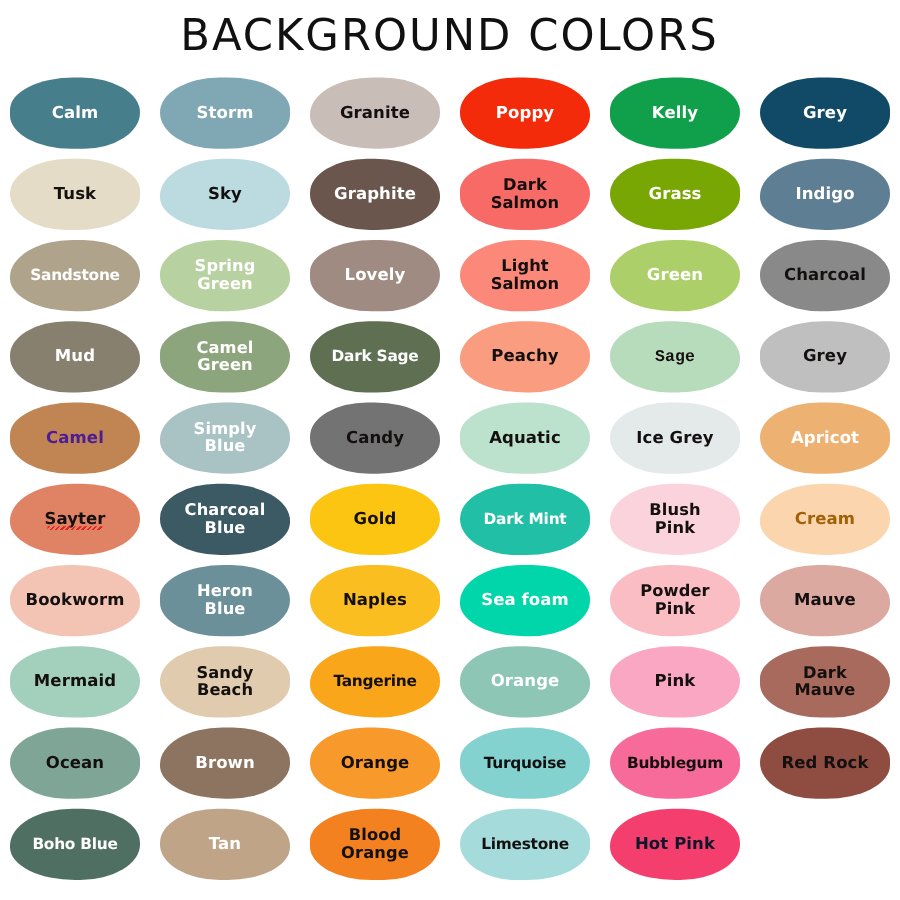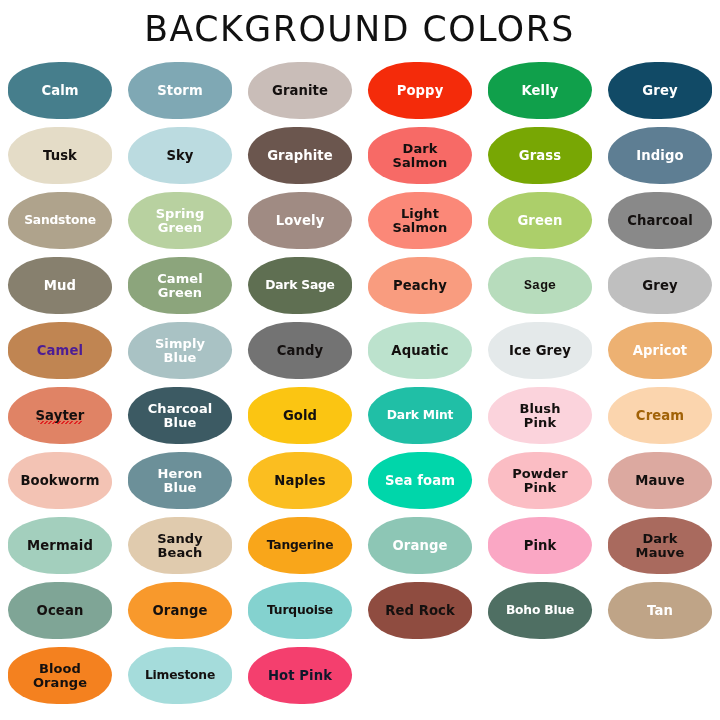--- a/index.html
+++ b/index.html
@@ -360,27 +360,37 @@
           <span class="swatch-label two-line text-dark" style="color: rgb(20, 16, 15);">Dark
 Mauve</span>
         </div>
       </div>
       <div class="swatch-cell">
         <div class="swatch" title="Ocean #7FA596" style="background: rgb(127, 165, 150); border-radius: 46% 48% 50% 44% / 50% 46% 48% 52%;">
           <span class="swatch-label  text-dark" style="color: rgb(20, 16, 15);">Ocean</span>
         </div>
       </div>
       <div class="swatch-cell">
+        <div class="swatch" title="Brown #8D7461" style="background: rgb(141, 116, 97); border-radius: 48% 44% 46% 50% / 52% 48% 50% 46%;">
+          <span class="swatch-label  text-light" style="color: rgb(255, 255, 255);">Brown</span>
+        </div>
+      </div>
+      <div class="swatch-cell">
         <div class="swatch" title="Orange #F8992C" style="background: rgb(248, 153, 44); border-radius: 44% 50% 48% 46% / 48% 52% 46% 50%;">
           <span class="swatch-label  text-dark" style="color: rgb(20, 16, 15);">Orange</span>
         </div>
       </div>
       <div class="swatch-cell">
         <div class="swatch" title="Turquoise #84D2CF" style="background: rgb(132, 210, 207); border-radius: 50% 46% 44% 48% / 46% 50% 52% 48%;">
           <span class="swatch-label long text-dark" style="color: rgb(20, 16, 15);">Turquoise</span>
+        </div>
+      </div>
+      <div class="swatch-cell">
+        <div class="swatch" title="Bubblegum #F66B9A" style="background: rgb(246, 107, 154); border-radius: 46% 48% 50% 44% / 50% 46% 48% 52%;">
+          <span class="swatch-label long text-dark" style="color: rgb(20, 16, 15);">Bubblegum</span>
         </div>
       </div>
       <div class="swatch-cell">
         <div class="swatch" title="Red Rock #8F4C40" style="background: rgb(143, 76, 64); border-radius: 46% 48% 50% 44% / 50% 46% 48% 52%;">
           <span class="swatch-label  text-dark" style="color: rgb(20, 16, 15);">Red Rock</span>
         </div>
       </div>
       <div class="swatch-cell">
         <div class="swatch" title="Boho Blue #4F6F63" style="background: rgb(79, 111, 99); border-radius: 48% 44% 46% 50% / 52% 48% 50% 46%;">
           <span class="swatch-label long text-light" style="color: rgb(255, 255, 255);">Boho Blue</span>

